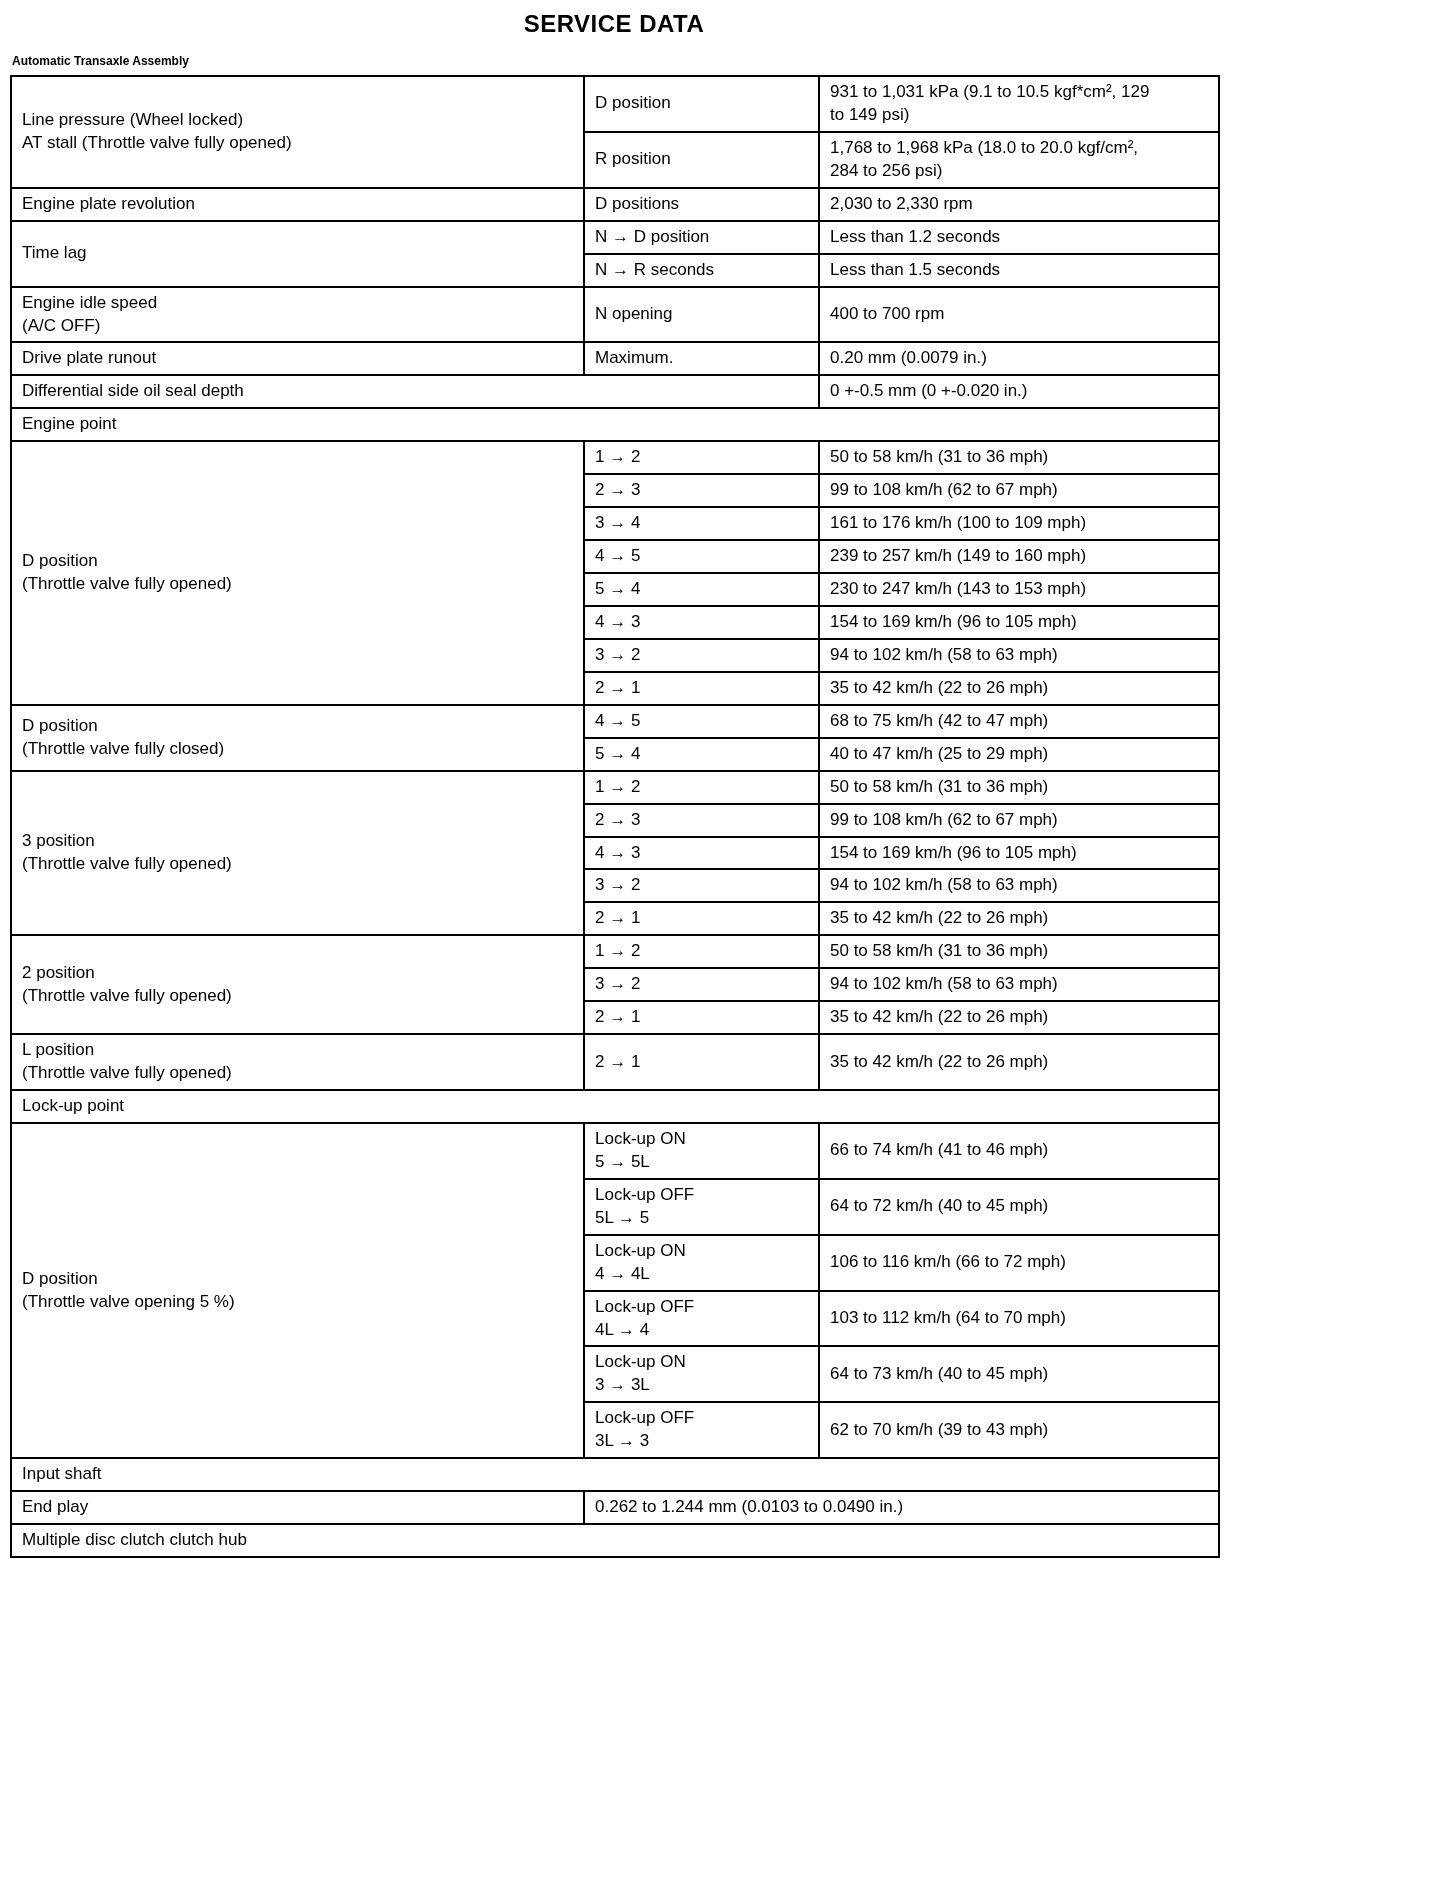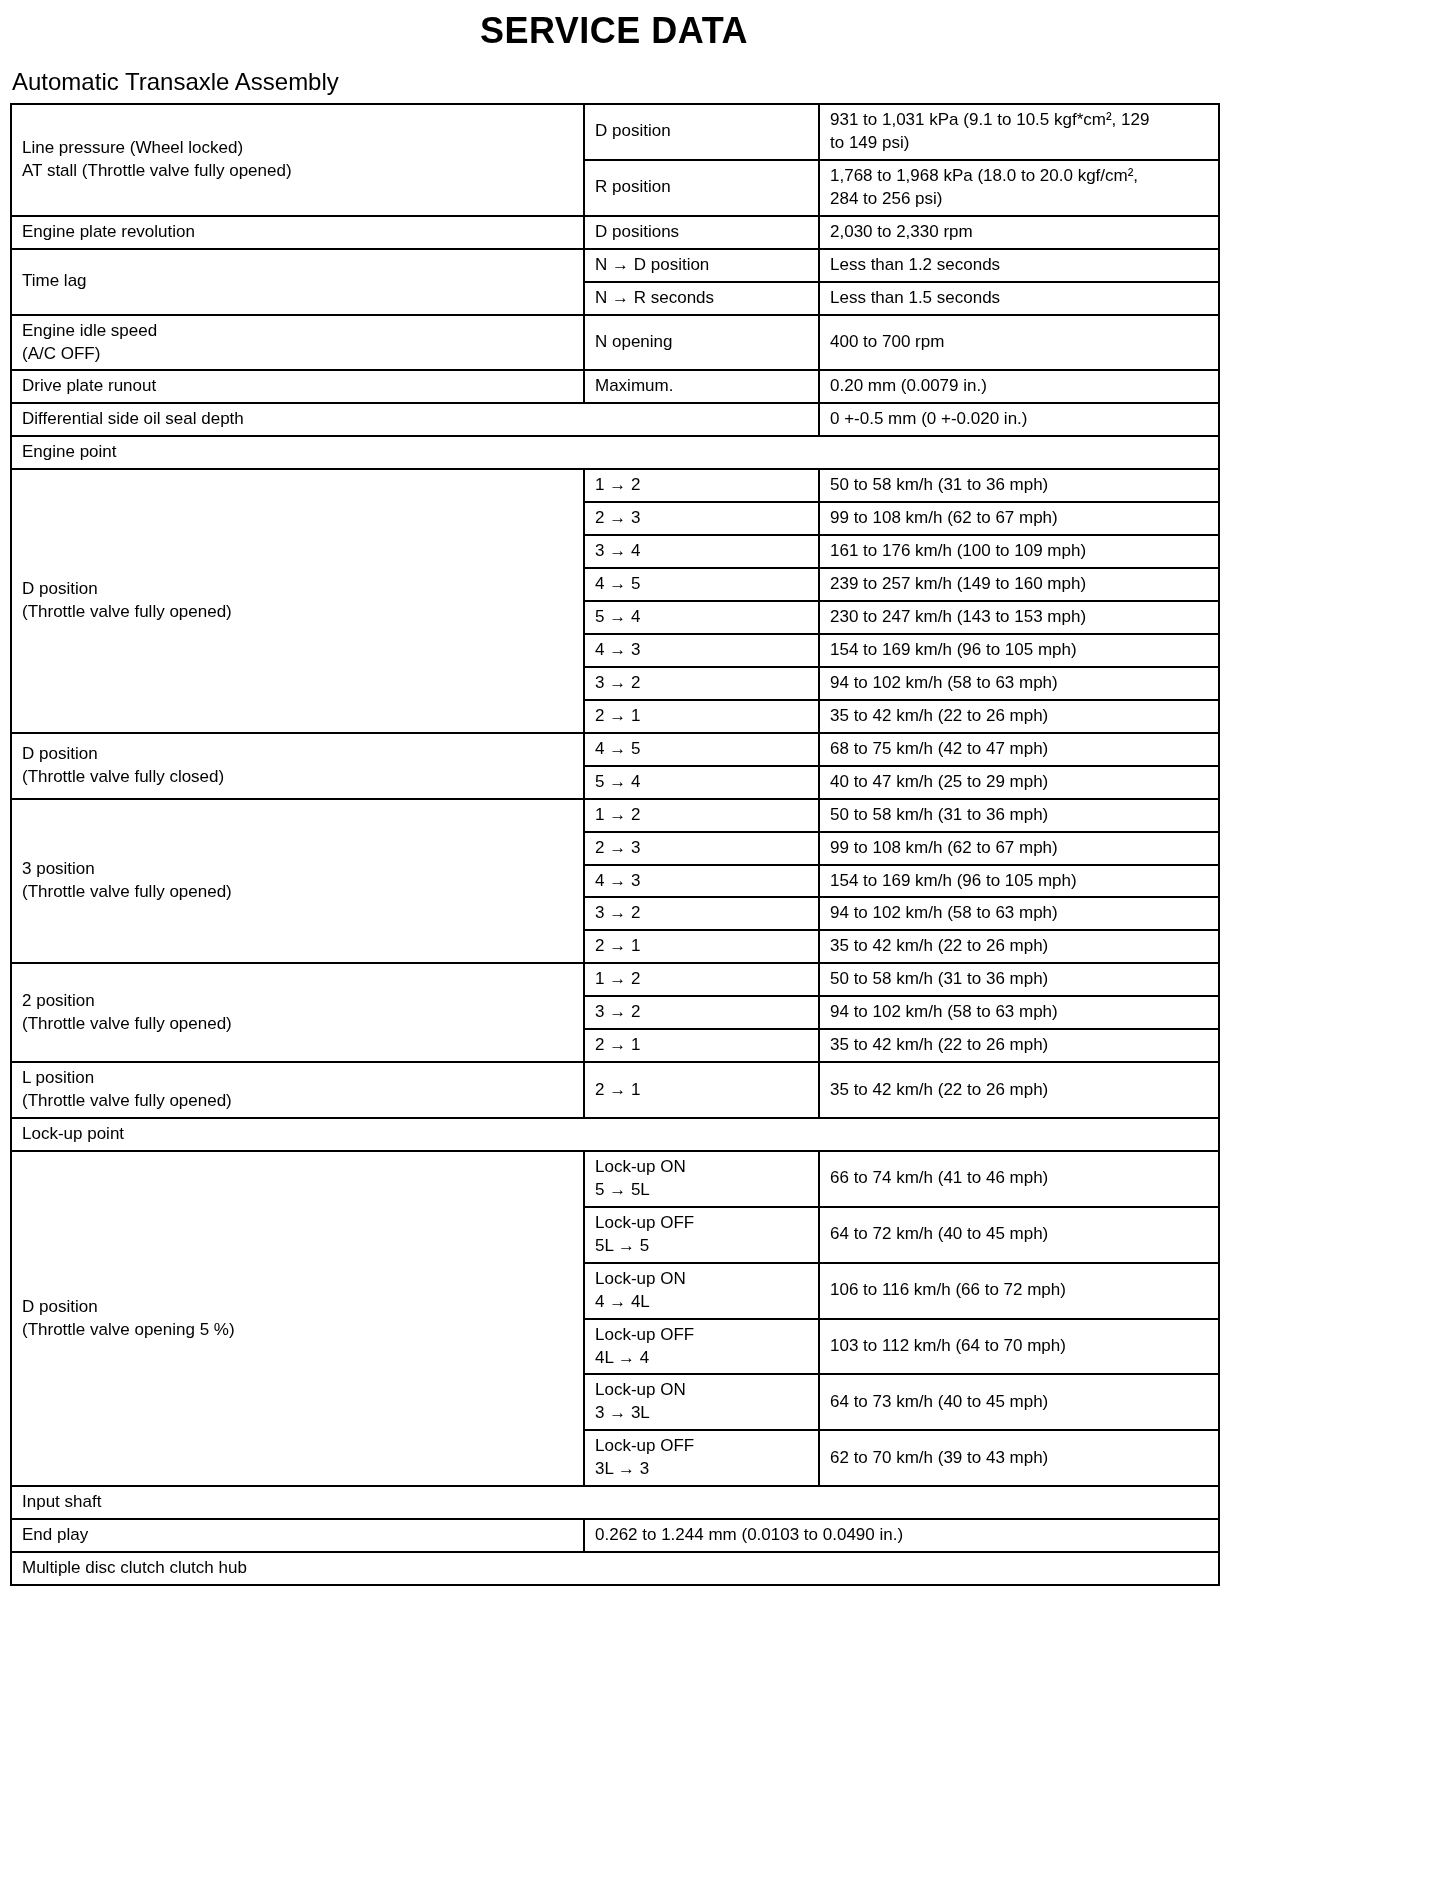--- a/index.html
+++ b/index.html
@@ -11,28 +11,28 @@
     font-family: "Liberation Sans", "DejaVu Sans", sans-serif;
     font-size: 17px;
   }
   .page {
     width: 1228px;
     padding: 8px 0 0 10px;
   }
   .doc-title {
     width: 1208px;
     text-align: center;
-    font-size: 36px;
+    font-size: 24px;
     font-weight: bold;
     letter-spacing: 0.5px;
     margin: 2px 0 16px 0;
   }
   .section-title {
-    font-size: 24px;
-    font-weight: normal;
+    font-size: 12px;
+    font-weight: bold;
     margin: 0 0 7px 2px;
   }
   table.svc {
     width: 1208px;
     border-collapse: collapse;
     table-layout: fixed;
     border: 2px solid #000;
   }
   table.svc td {
     border: 2px solid #000;

